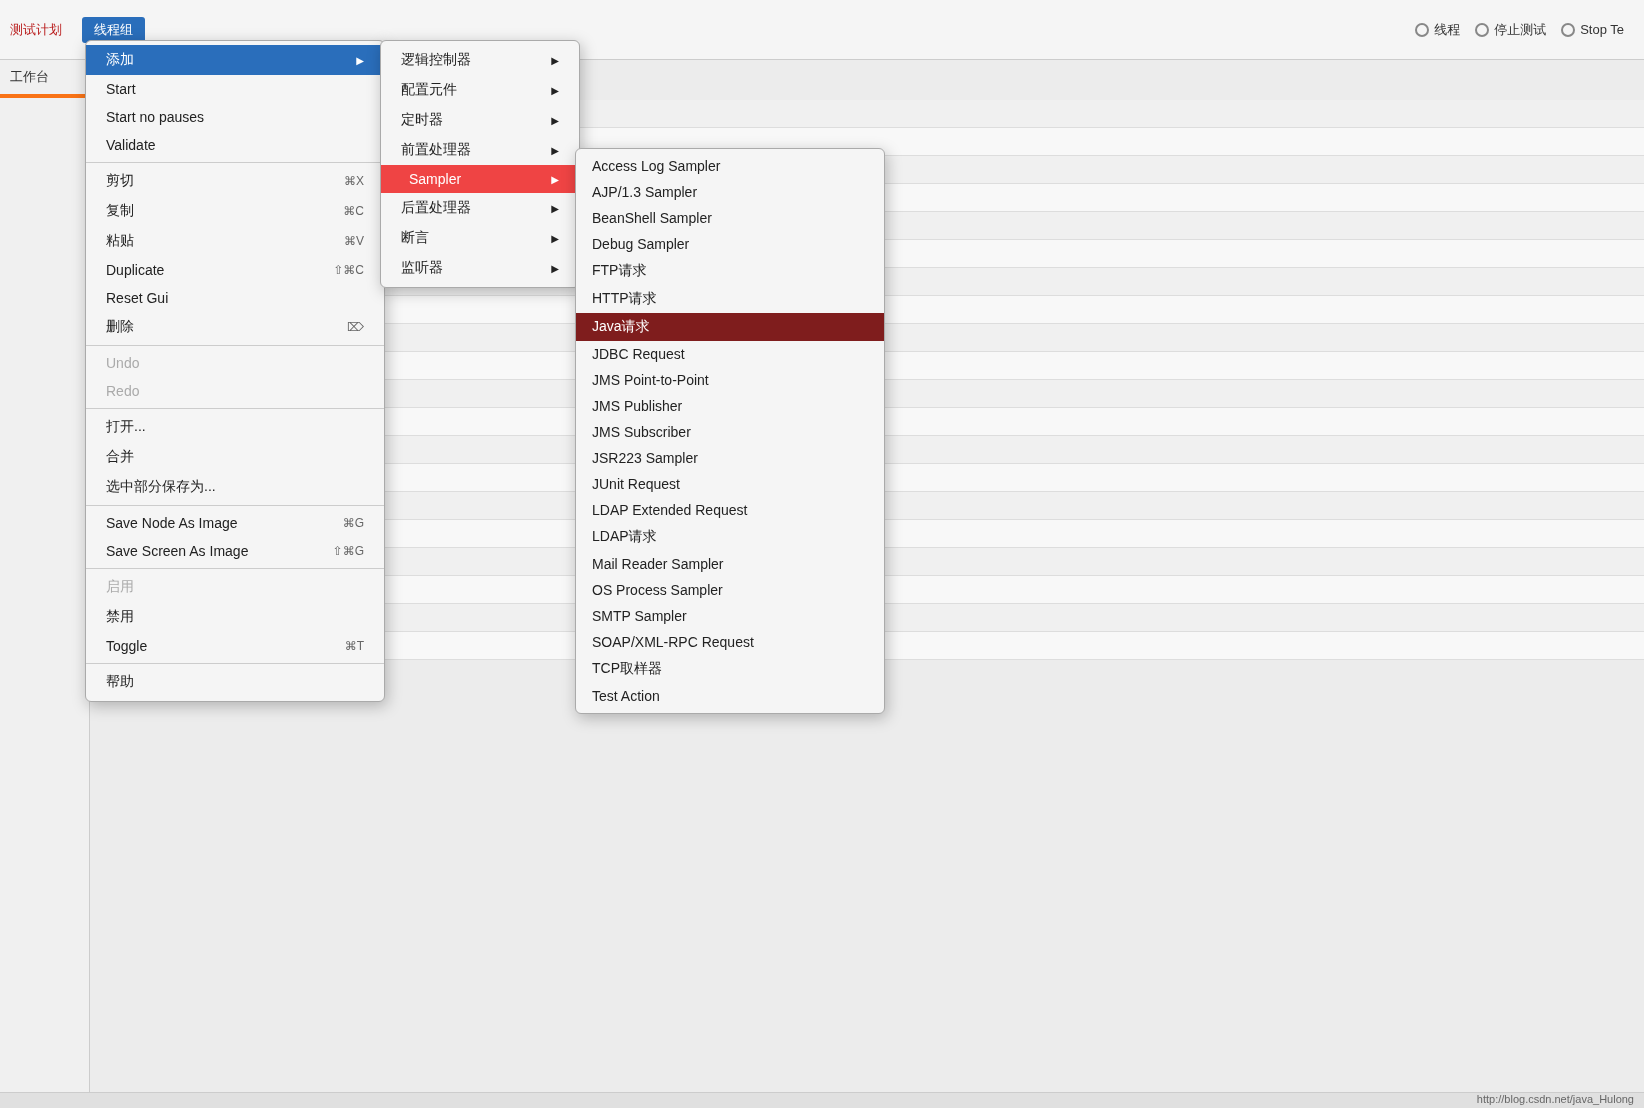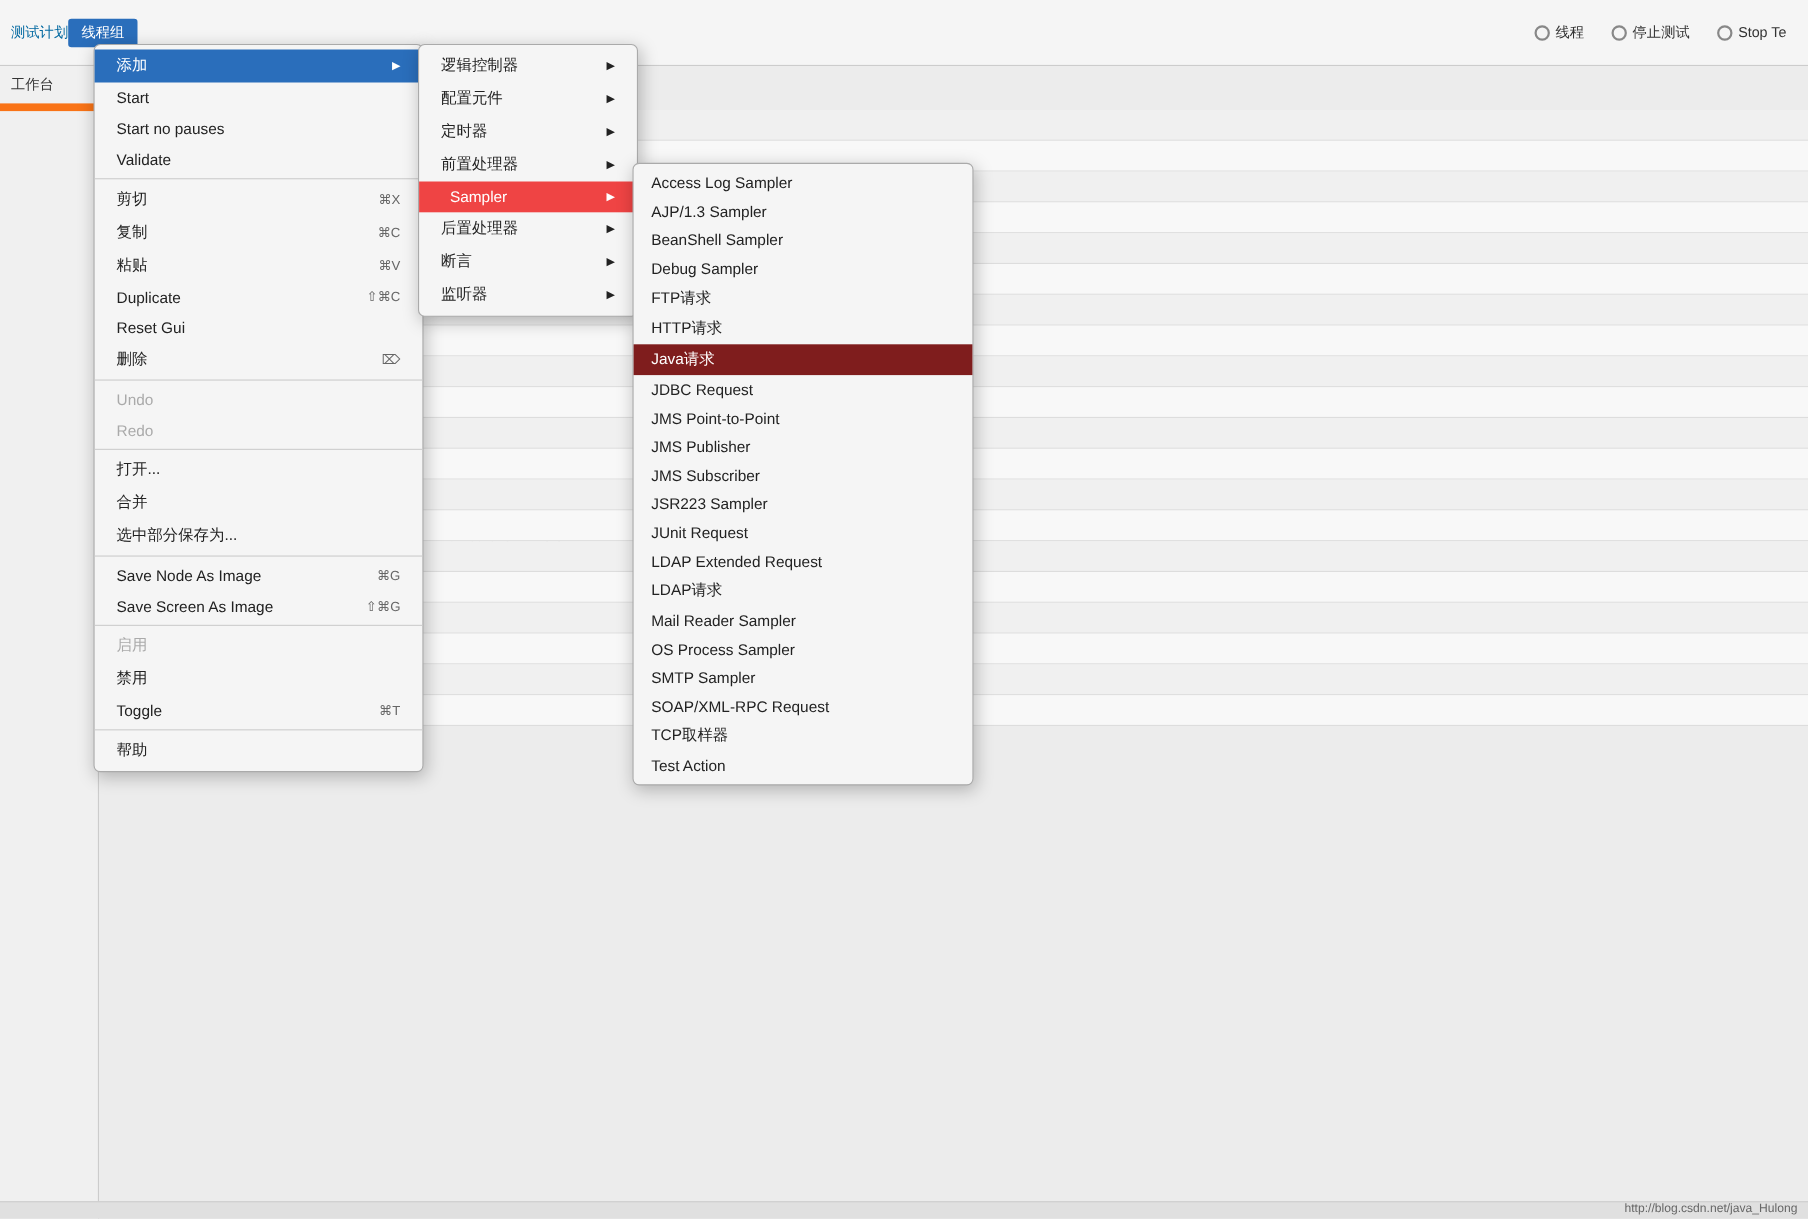--- a/index.html
+++ b/index.html
@@ -27,41 +27,42 @@
       height: 60px;
       background: #f5f5f5;
       border-bottom: 1px solid #ccc;
       display: flex;
       align-items: center;
       padding: 0 10px;
     }
 
     .toolbar-title {
       font-size: 13px;
-      color: #0369a1;
+      color: #b91c1c;
+      margin-right: 20px;
       font-family: Liberation Serif, serif;
     }
 
     .toolbar-tab {
       background: #2a6ebb;
       color: white;
       padding: 4px 12px;
       border-radius: 3px;
       font-size: 13px;
       margin-right: 10px;
     }
 
     .toolbar-right {
       position: absolute;
       right: 20px;
       top: 50%;
       transform: translateY(-50%);
       display: flex;
       align-items: center;
-      gap: 25px;
+      gap: 15px;
       font-size: 13px;
       color: #333;
     }
 
     .radio-group {
       display: flex;
       align-items: center;
       gap: 5px;
     }
 
@@ -81,21 +82,21 @@
       width: 90px;
       bottom: 0;
       background: #f0f0f0;
       border-right: 1px solid #ccc;
     }
 
     .sidebar-item {
       padding: 8px 10px;
       font-size: 13px;
       color: #333;
-      border-bottom: 7px solid #f97316;
+      border-bottom: 4px solid #f97316;
     }
 
     
     .form-lines {
       position: absolute;
       top: 100px;
       left: 90px;
       right: 0;
       bottom: 0;
     }

